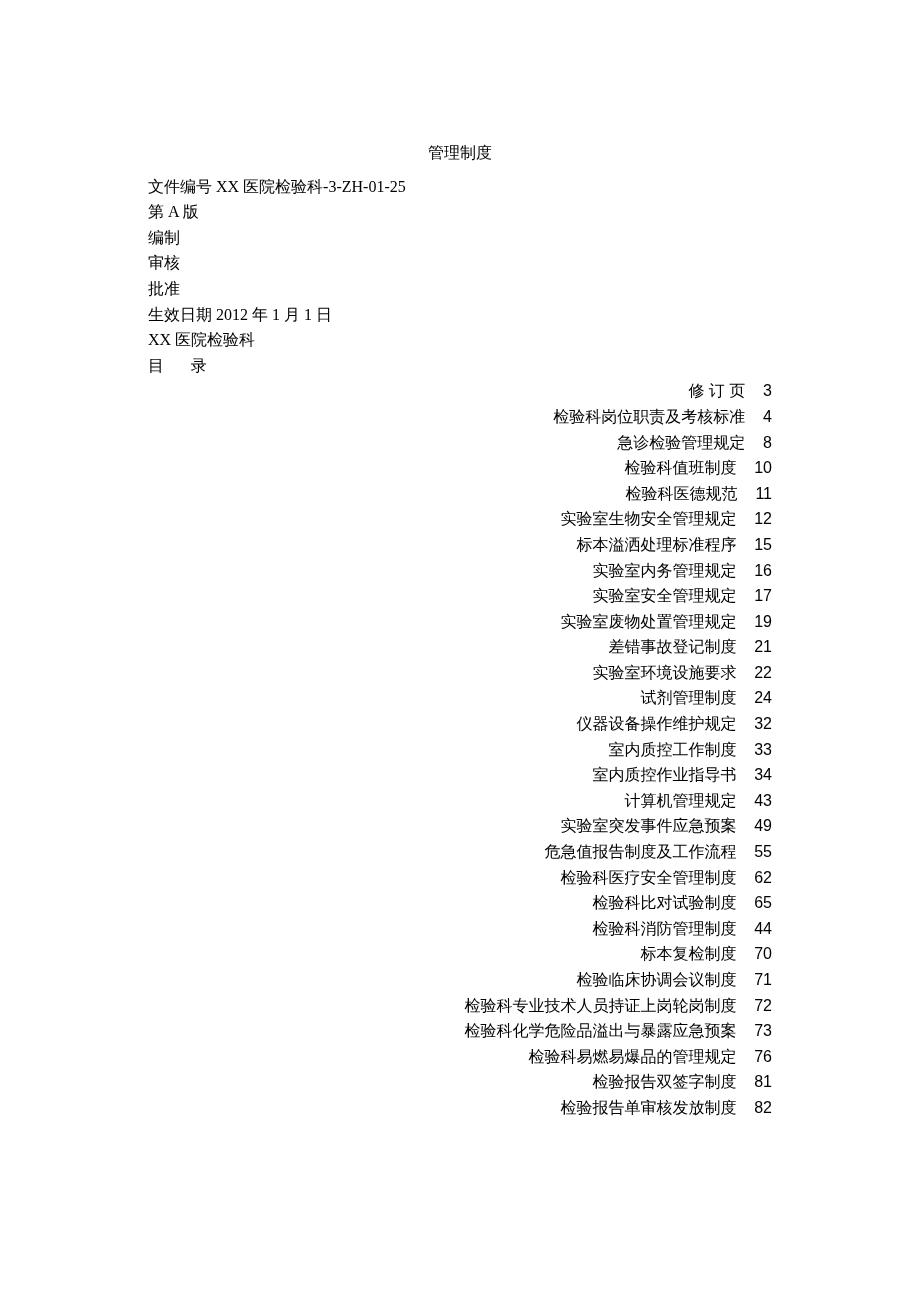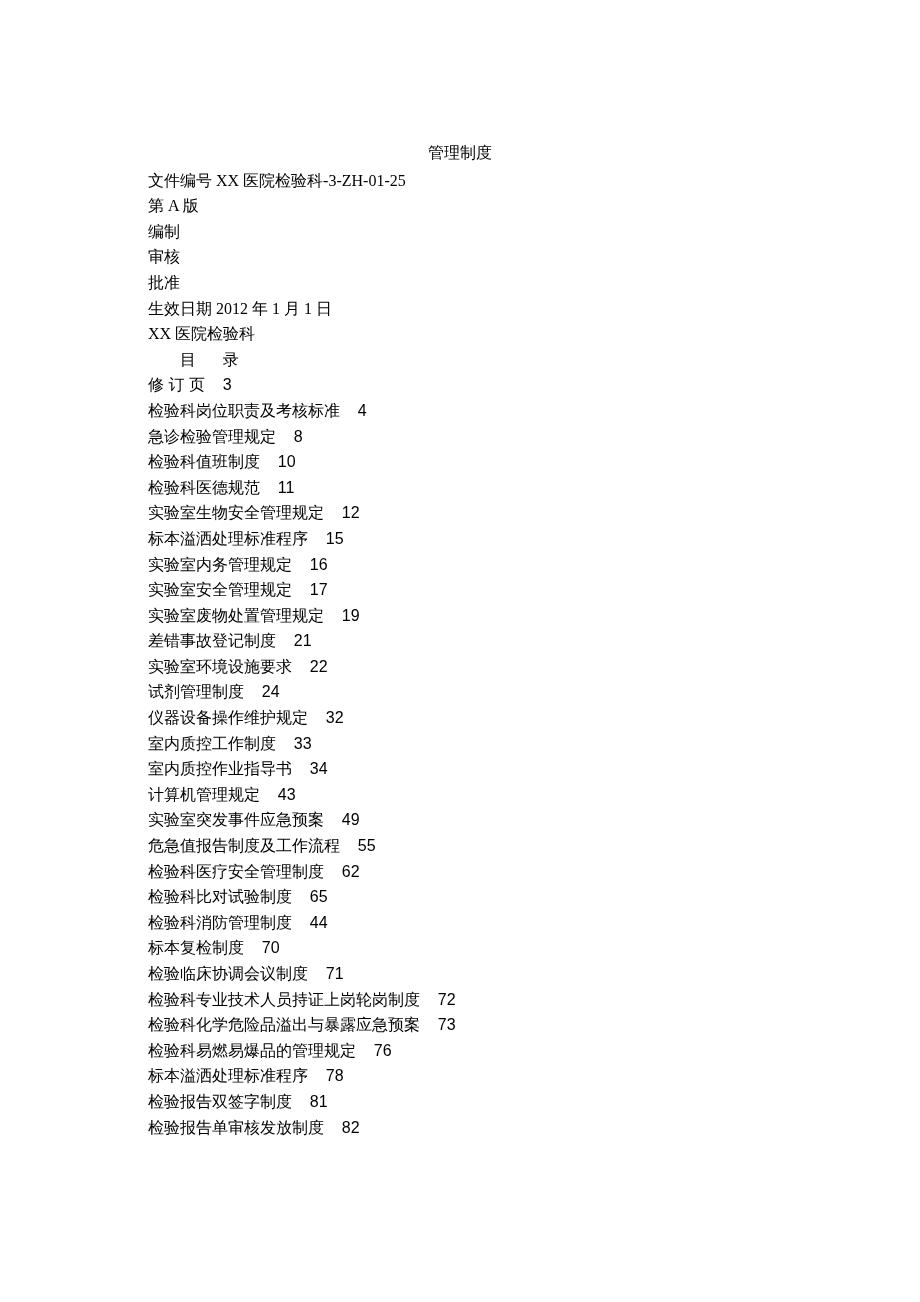--- a/index.html
+++ b/index.html
@@ -11,35 +11,35 @@
       background: #ffffff;
       font-family: "Microsoft YaHei", "SimSun", sans-serif;
       font-size: 16px;
       color: #000000;
       line-height: 1.6;
       padding: 140px 148px 60px 148px;
       width: 920px;
     }
     .title {
       text-align: center;
-      margin-bottom: 2px;
+      margin-bottom: 8px;
     }
     .meta-line {
       display: block;
       white-space: pre;
       font-family: Liberation Serif, serif;
     }
     .toc-heading {
       display: block;
       white-space: pre;
-      margin-left: 32px;
     }
     .toc-entry {
       display: block;
       white-space: pre;
+      text-align: right;
     }
   </style>
 </head>
 <body>
 
 <div class="title">管理制度</div>
 
 <span class="meta-line"><span>文件编号 </span><span>XX 医院检验科-3-ZH-01-25</span></span>
 <span class="meta-line">第 A 版</span>
 <span class="meta-line">编制</span>
@@ -71,16 +71,15 @@
     <span class="toc-entry"><span>实验室突发事件应急预案</span><span>    </span><span>49</span></span>
     <span class="toc-entry"><span>危急值报告制度及工作流程</span><span>    </span><span>55</span></span>
     <span class="toc-entry"><span>检验科医疗安全管理制度</span><span>    </span><span>62</span></span>
     <span class="toc-entry"><span>检验科比对试验制度</span><span>    </span><span>65</span></span>
     <span class="toc-entry"><span>检验科消防管理制度</span><span>    </span><span>44</span></span>
     <span class="toc-entry"><span>标本复检制度</span><span>    </span><span>70</span></span>
     <span class="toc-entry"><span>检验临床协调会议制度</span><span>    </span><span>71</span></span>
     <span class="toc-entry"><span>检验科专业技术人员持证上岗轮岗制度</span><span>    </span><span>72</span></span>
     <span class="toc-entry"><span>检验科化学危险品溢出与暴露应急预案</span><span>    </span><span>73</span></span>
     <span class="toc-entry"><span>检验科易燃易爆品的管理规定</span><span>    </span><span>76</span></span>
-    <span class="toc-entry"><span>标本溢洒处理标准程序</span><span>    </span><span>78</span></span>
     <span class="toc-entry"><span>检验报告双签字制度</span><span>    </span><span>81</span></span>
     <span class="toc-entry"><span>检验报告单审核发放制度</span><span>    </span><span>82</span></span>
   </div>
 
 </body></html>

